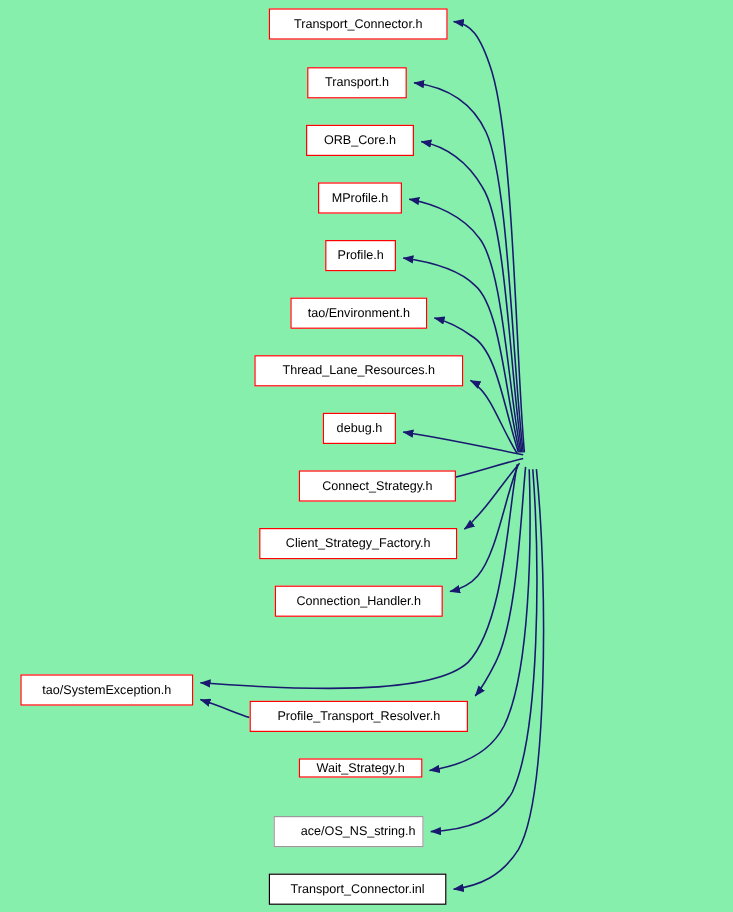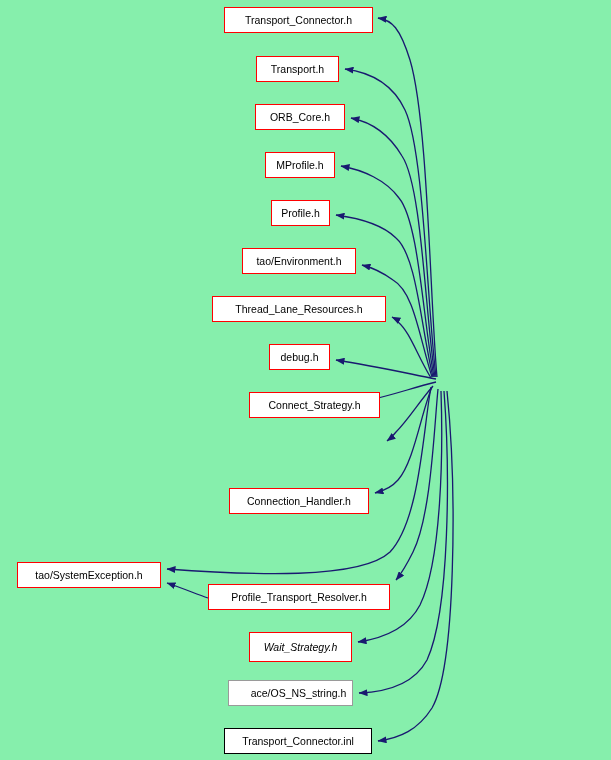--- a/index.html
+++ b/index.html
@@ -118,34 +118,37 @@
   </div>
 
   <div class="graph-node" style="left:269px;top:344px;width:61px;height:26px;">
     <span class="node-label">debug.h</span>
   </div>
 
   <div class="graph-node" style="left:233px;top:392px;width:131px;height:26px;margin-left:16px;">
     <span class="node-label">Connect_Strategy.h</span>
   </div>
 
+  <div class="graph-node" style="left:216px;top:440px;width:165px;height:26px;">
+    <span class="node-label">Client_Strategy_Factory.h</span>
+  </div>
 
   <div class="graph-node" style="left:229px;top:488px;width:140px;height:26px;text-align:right;">
     <span class="node-label">Connection_Handler.h</span>
   </div>
 
   <div class="graph-node" style="left:17px;top:562px;width:144px;height:26px;">
     <span class="node-label">tao/SystemException.h</span>
   </div>
 
   <div class="graph-node" style="left:208px;top:584px;width:182px;height:26px;">
     <span class="node-label">Profile_Transport_Resolver.h</span>
   </div>
 
-  <div class="graph-node" style="left:249px;top:632px;width:103px;height:30px;font-style:italic;">
+  <div class="graph-node" style="left:249px;top:632px;width:103px;height:16px;">
     <span class="node-label">Wait_Strategy.h</span>
   </div>
 
   <div class="graph-node border-gray" style="left:228px;top:680px;width:125px;height:26px;">
     <span class="node-label">ace/OS_NS_string.h</span>
   </div>
 
   <div class="graph-node border-black" style="left:224px;top:728px;width:148px;height:26px;">
     <span class="node-label">Transport_Connector.inl</span>
   </div>

